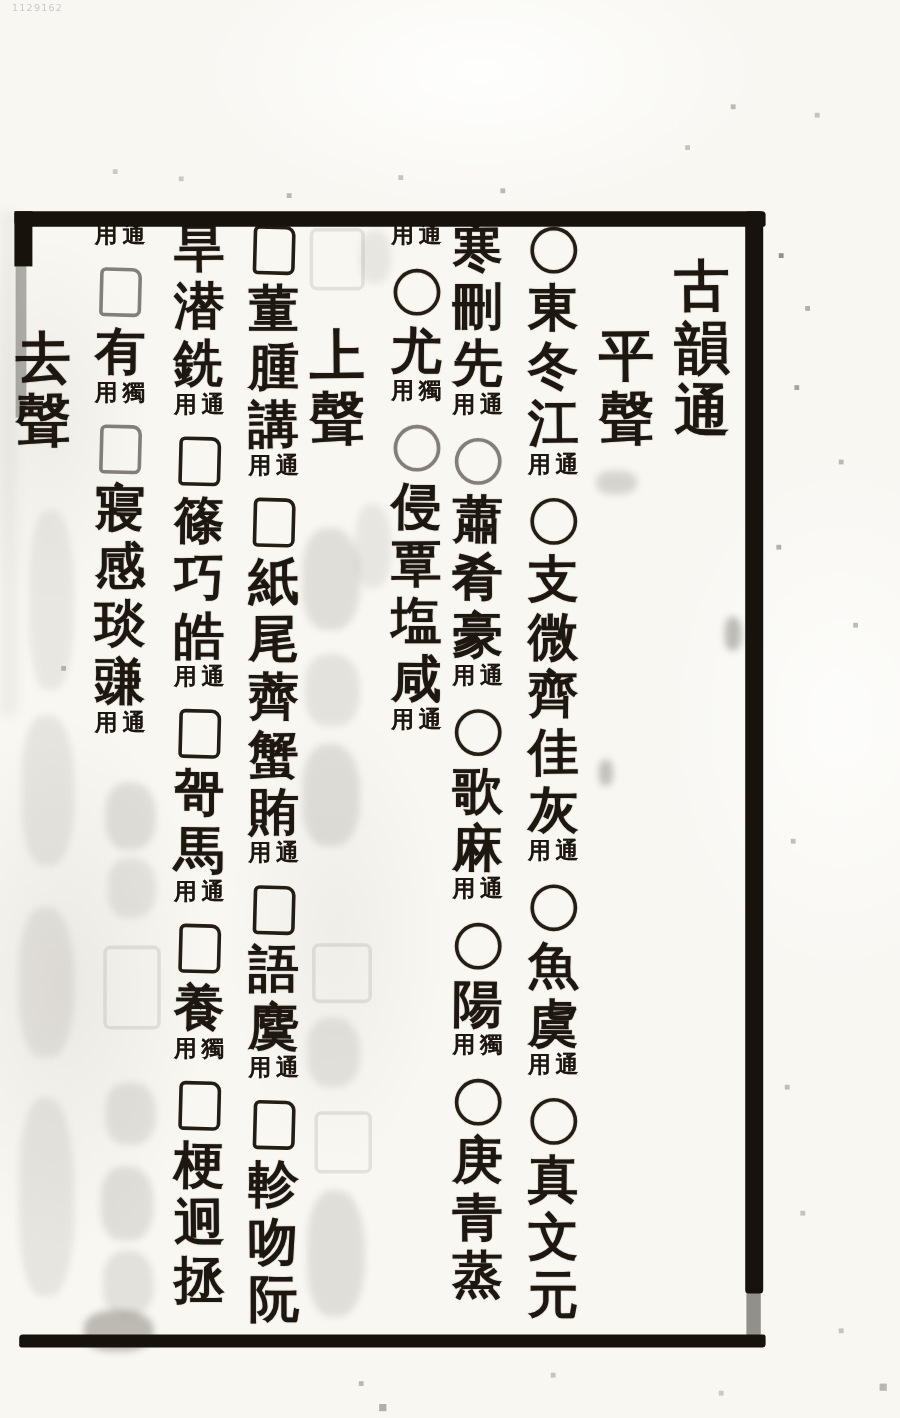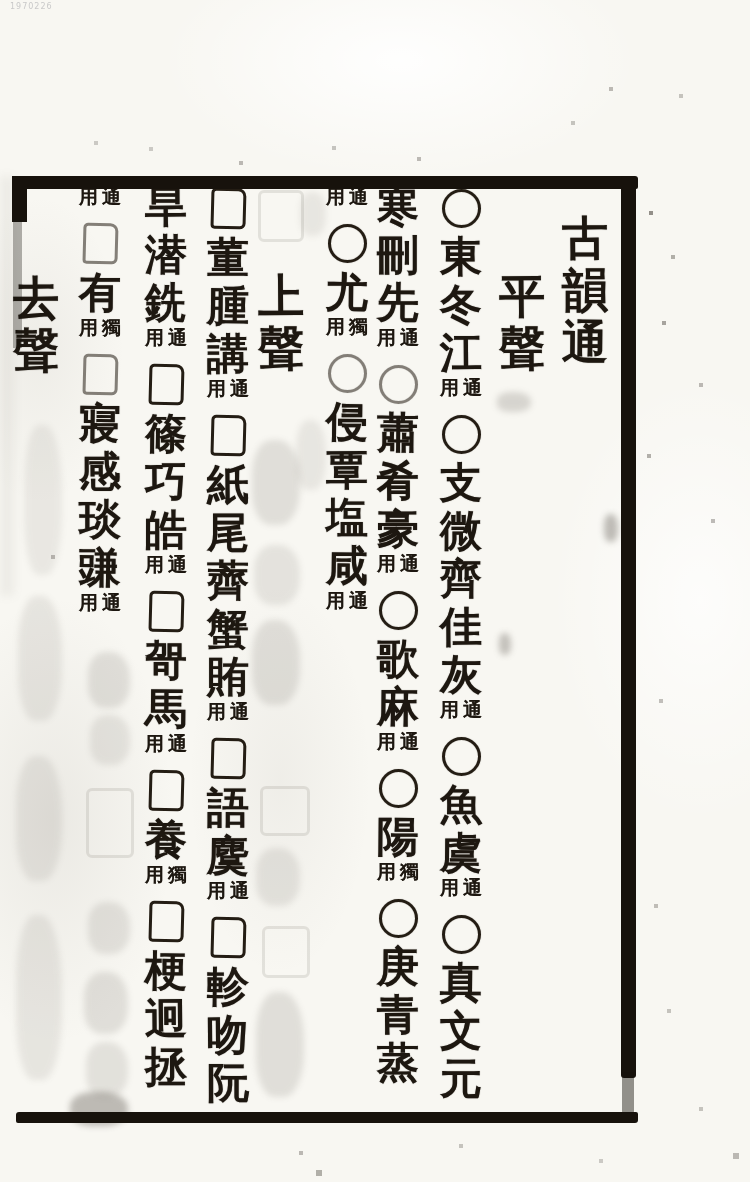--- a/index.html
+++ b/index.html
@@ -55,21 +55,21 @@
       318px 1172px 0 2px rgba(45,40,32,.35),460px 1145px 0 1px rgba(45,40,32,.25),
       600px 1160px 0 1px rgba(45,40,32,.22),700px 1108px 0 1px rgba(45,40,32,.25),
       735px 1155px 0 2px rgba(45,40,32,.3),680px 95px 0 1px rgba(45,40,32,.25),
       712px 520px 0 1px rgba(45,40,32,.3),660px 700px 0 1px rgba(45,40,32,.28),
       655px 905px 0 1px rgba(45,40,32,.28),668px 1010px 0 1px rgba(45,40,32,.25);}
 </style>
 </head>
 <body>
 
 <div class="scan">
-  <div class="watermark">1970226</div>
+  <div class="watermark">1129162</div>
 
   <div class="speckles"></div>
 
   <div id="ghost-layer">
       <div class="ghost g-sq" style="left: 258px; top: 190px; width: 40px; height: 46px; opacity: 0.2;"></div>
       <div class="ghost g-blob" style="left: 300px; top: 192px; width: 26px; height: 44px; opacity: 0.12;"></div>
       <div class="ghost g-blob" style="left: 296px; top: 420px; width: 30px; height: 70px; opacity: 0.12;"></div>
       <div class="ghost g-blob" style="left: 252px; top: 440px; width: 48px; height: 85px; opacity: 0.18;"></div>
       <div class="ghost g-blob" style="left: 254px; top: 545px; width: 46px; height: 60px; opacity: 0.15;"></div>
       <div class="ghost g-blob" style="left: 252px; top: 620px; width: 48px; height: 85px; opacity: 0.18;"></div>

